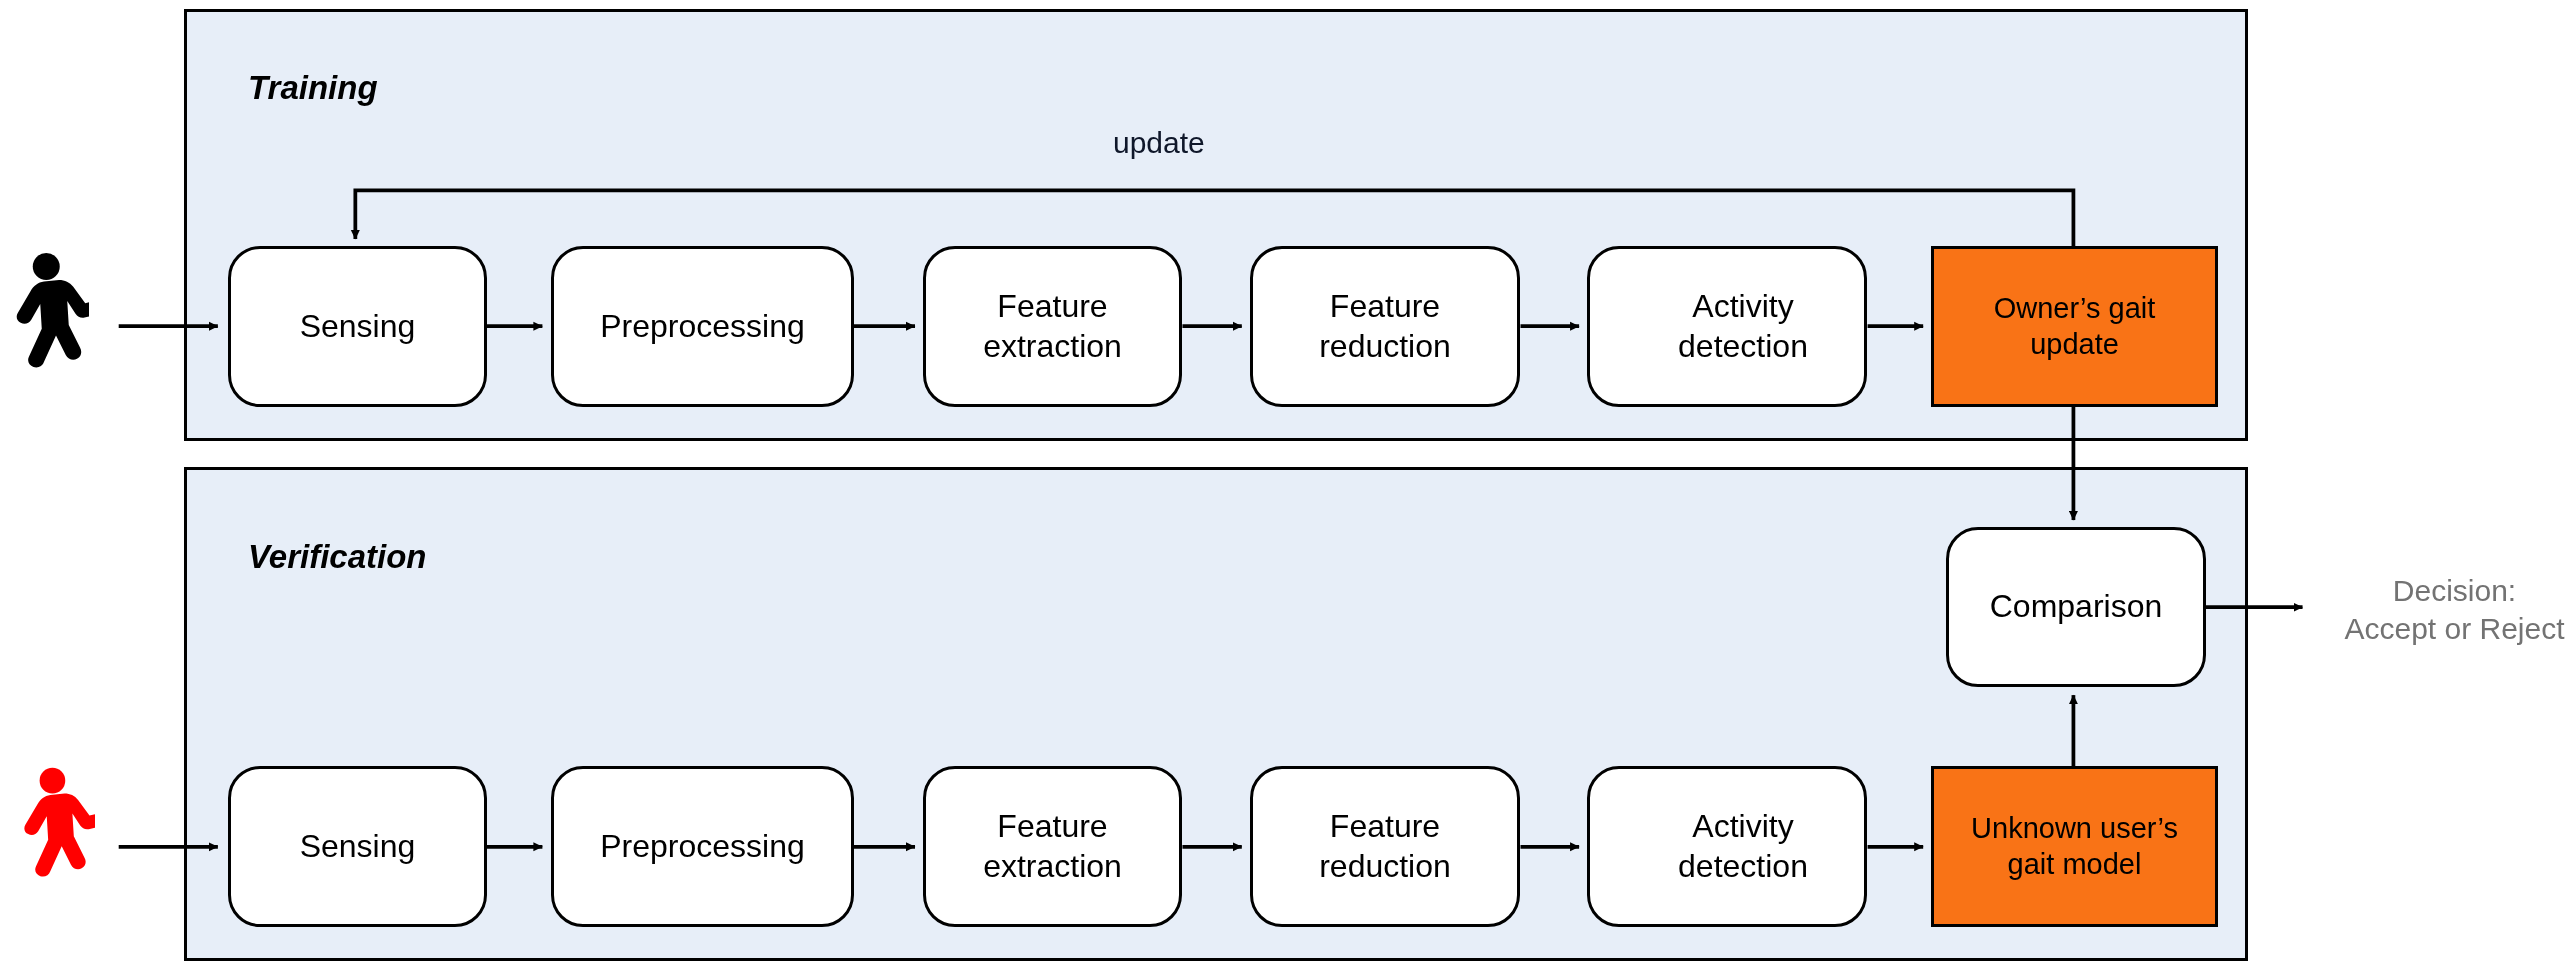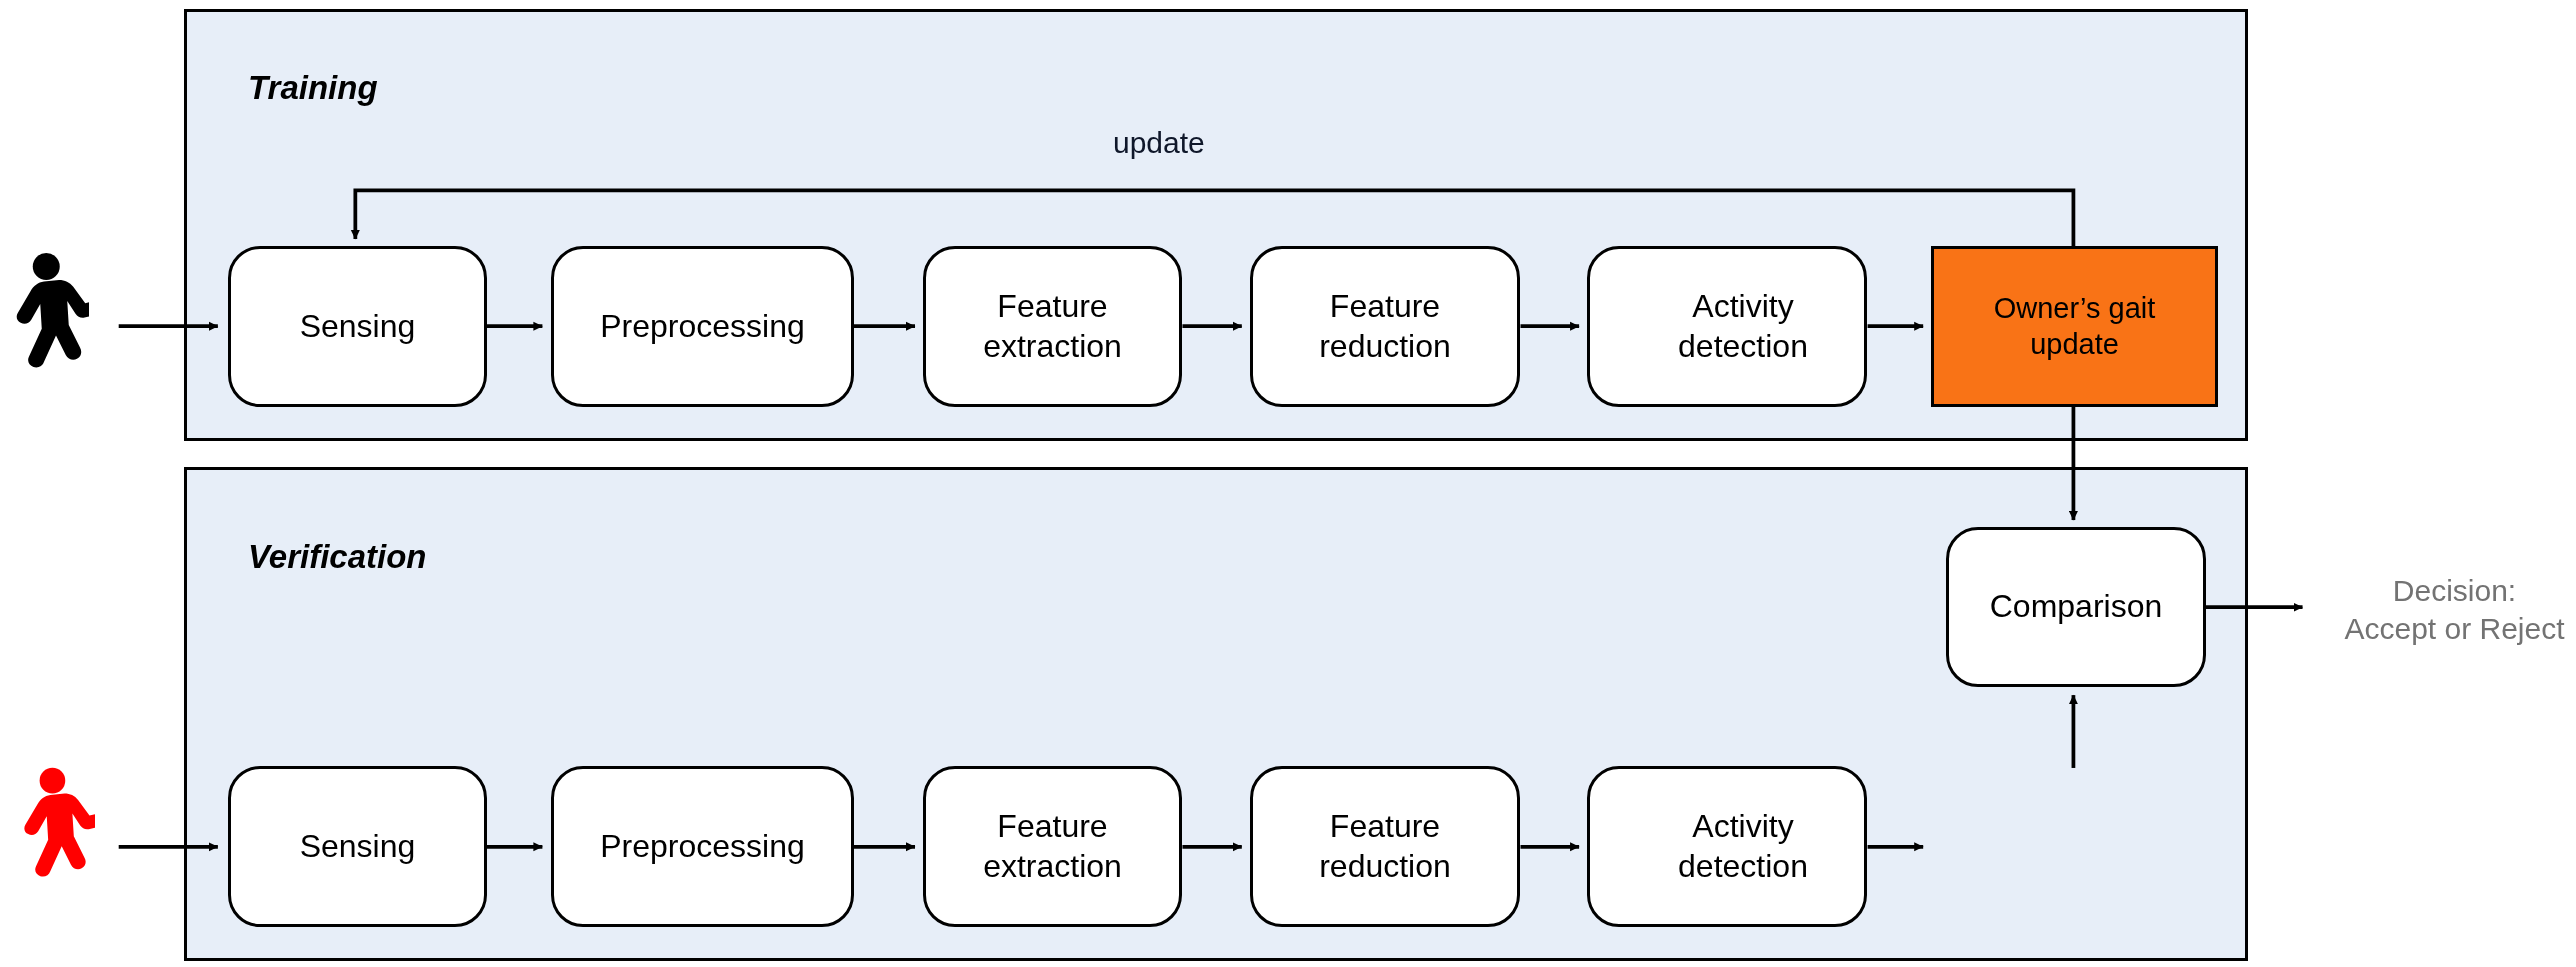--- a/index.html
+++ b/index.html
@@ -228,20 +228,26 @@
       <span class="lbl">Feature</span>
       <span class="lbl">reduction</span>
     </div>
   </div>
   <div class="node row-verify c5">
     <div>
       <span class="lbl">Activity</span>
       <span class="lbl">detection</span>
     </div>
   </div>
+  <div class="node model row-verify c6">
+    <div>
+      <span class="lbl">Unknown user’s</span>
+      <span class="lbl">gait model</span>
+    </div>
+  </div>
 
   <div class="node" id="node-comparison">
     <span class="lbl">Comparison</span>
   </div>
 
   <div class="decision-text">
     <span>Decision:</span>
     <span>Accept or Reject</span>
   </div>
 

